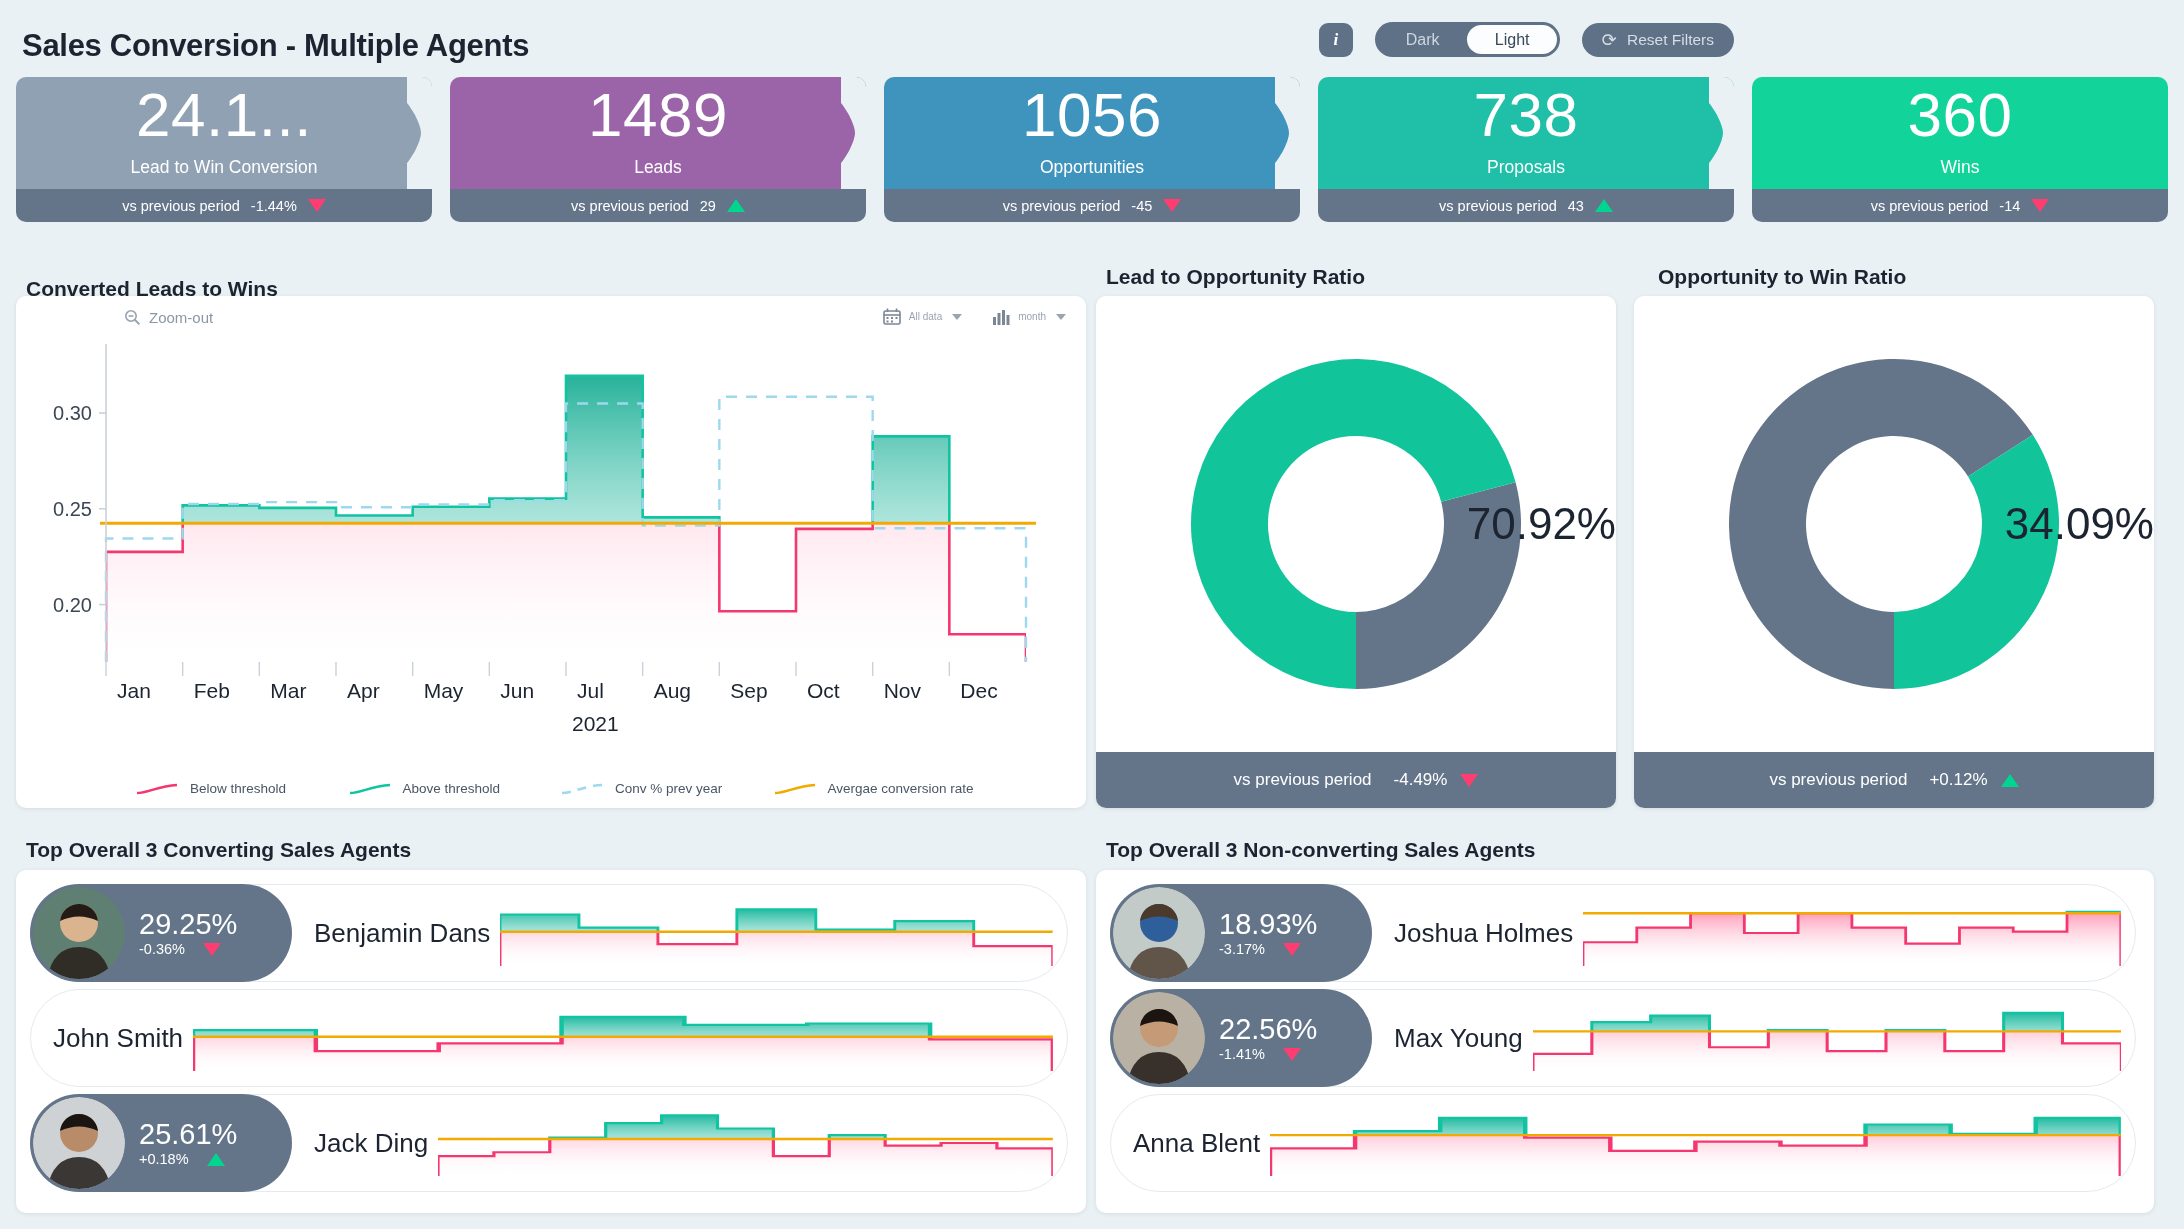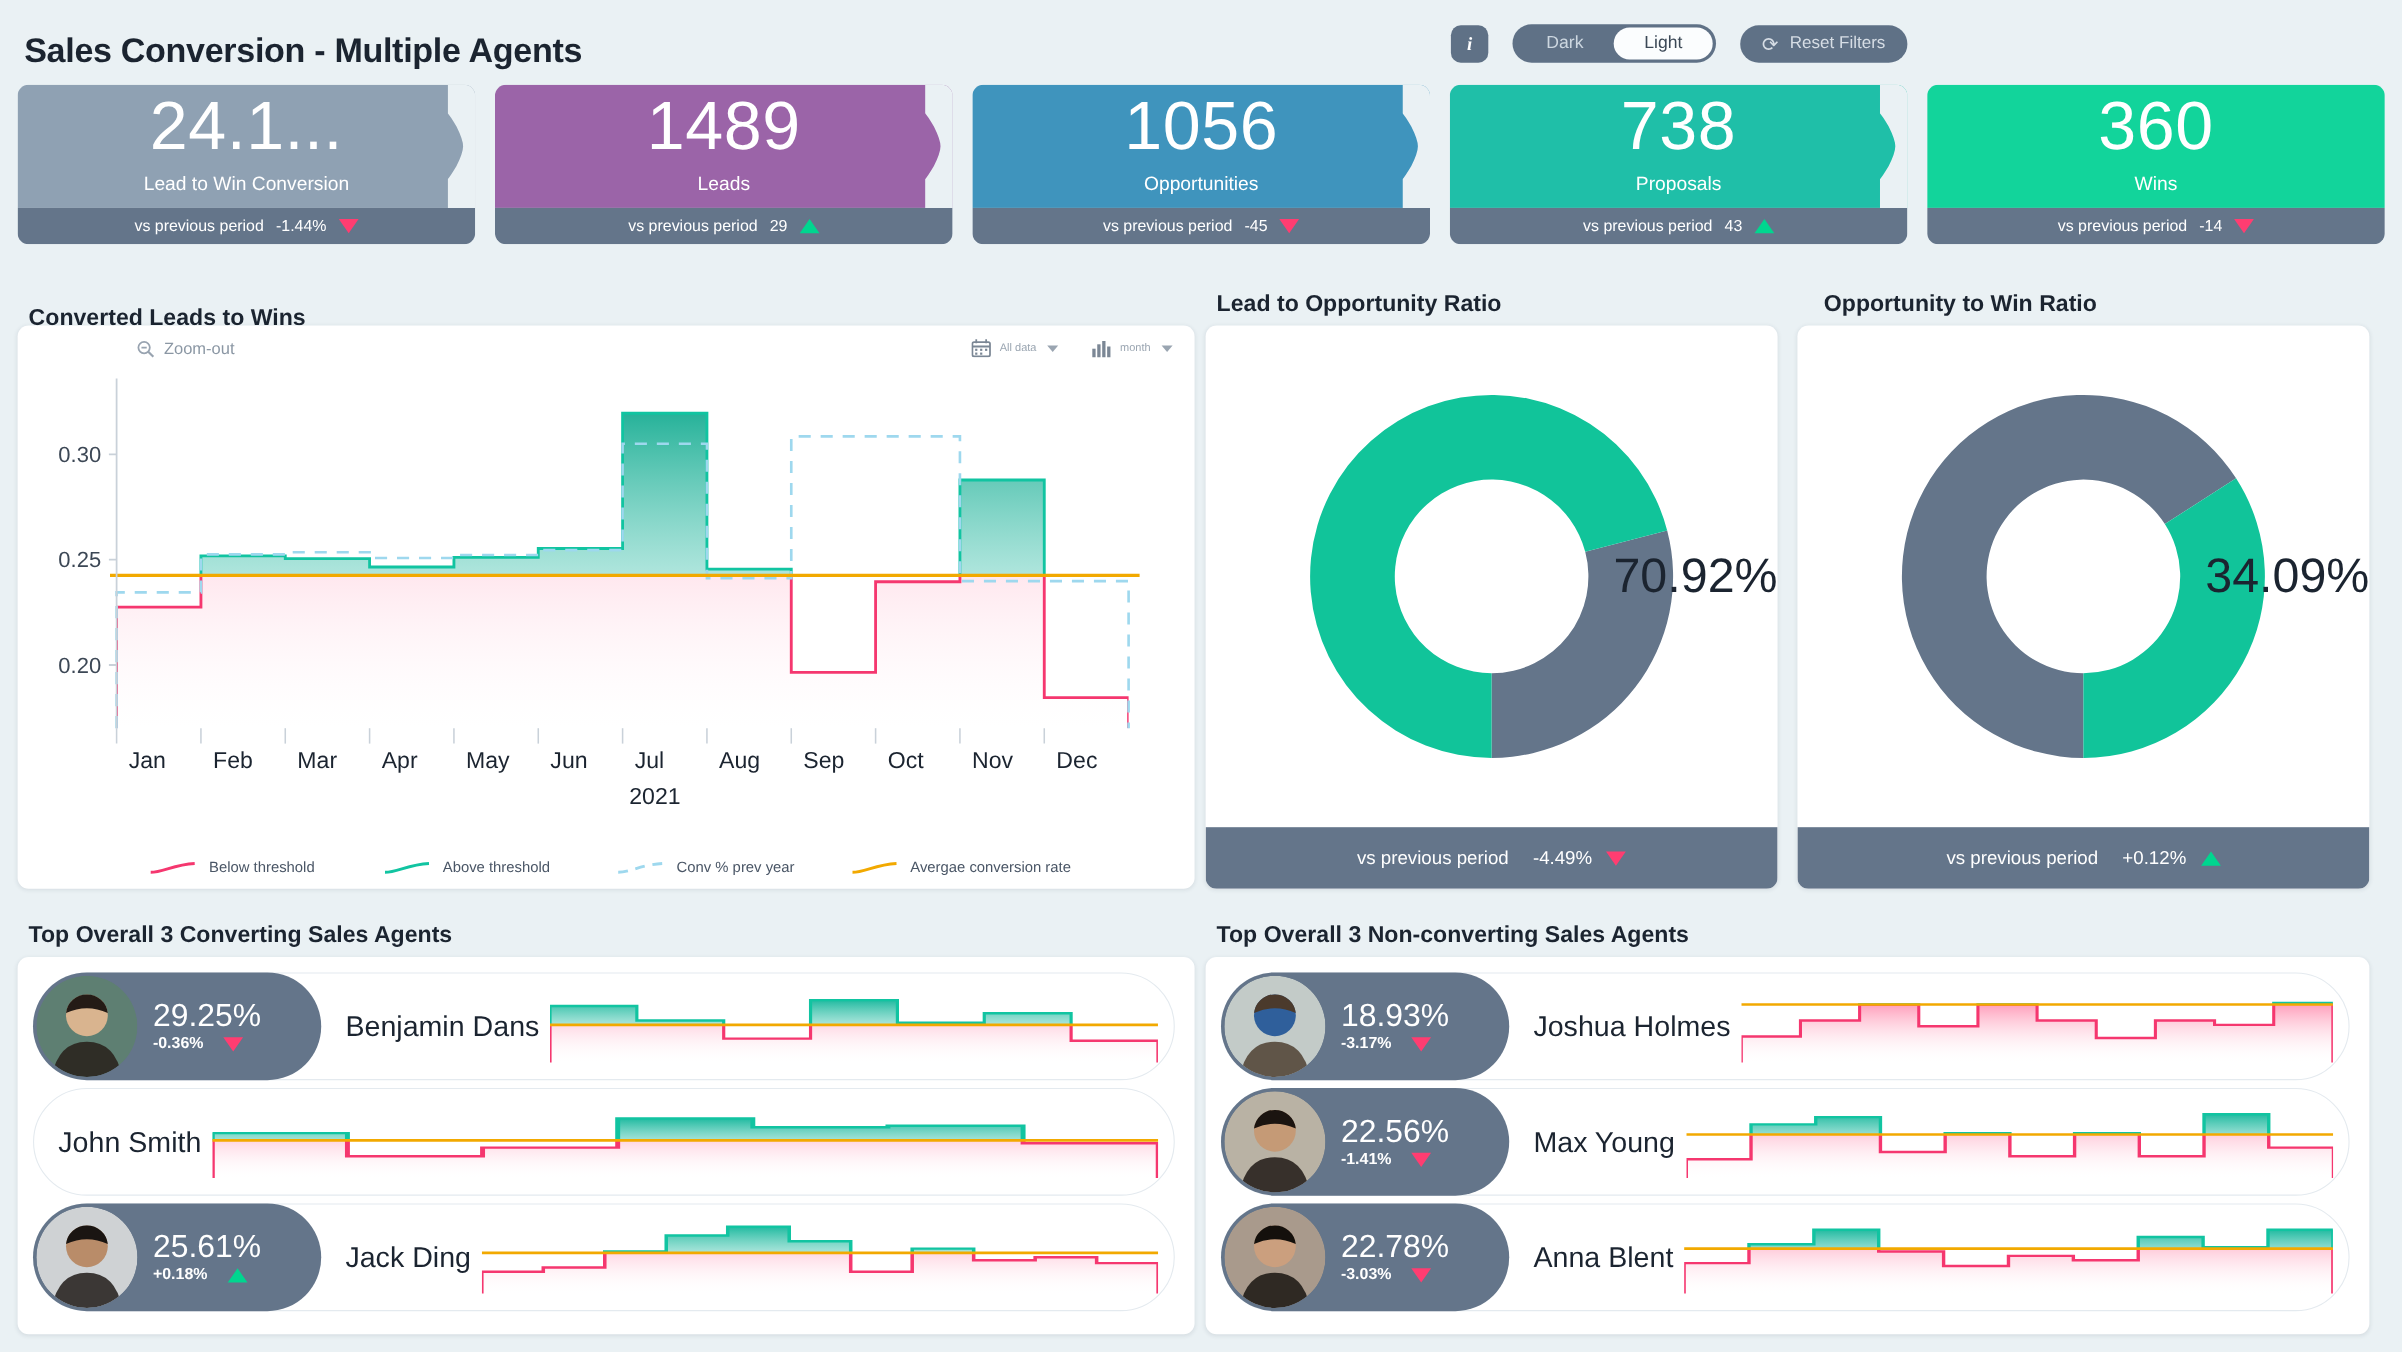--- a/index.html
+++ b/index.html
@@ -164,21 +164,21 @@
     margin-left: 3px; flex-shrink: 0; overflow: hidden;
     position: relative;
   }
   .avatar svg { display: block; }
   .pill-nums {
     display: flex; flex-direction: column; justify-content: space-between;
     padding: 0 22px 0 14px;
   }
   .pill-pct { font-size: 29px; color: #fff; line-height: 1.05; }
   .pill-sub { display: flex; align-items: center; gap: 18px; margin-top: 2px; }
-  .pill-delta { font-size: 14.5px; color: #fff; font-weight: bold; }
+  .pill-delta { font-size: 14.5px; color: #fff; }
   .tri-down-s { width:0;height:0;border-left:9px solid transparent;border-right:9px solid transparent;border-top:13px solid #ff3d71; }
   .tri-up-s   { width:0;height:0;border-left:9px solid transparent;border-right:9px solid transparent;border-bottom:13px solid #00d68f; }
   .agent-name {
     font-size: 26px; color: #1b2430; padding-left: 22px;
     white-space: nowrap; flex-shrink: 0;
   }
   .spark { flex: 1; height: 78px; margin-left: 10px; margin-right: 14px; }
   .spark svg { display: block; width: 100%; height: 100%; }
 </style>
 </head>
@@ -671,44 +671,20 @@
           </defs>
           <path d="M 0 72 L 0 54.84 L 21 54.84 L 21 54.84 L 42 54.84 L 42 23.160000000000004 L 63 23.160000000000004 L 63 23.160000000000004 L 84 23.160000000000004 L 84 16.560000000000002 L 105 16.560000000000002 L 105 16.560000000000002 L 126 16.560000000000002 L 126 48.24 L 147 48.24 L 147 48.24 L 168 48.24 L 168 31.08 L 189 31.08 L 189 31.08 L 210 31.08 L 210 52.2 L 231 52.2 L 231 52.2 L 252 52.2 L 252 31.08 L 273 31.08 L 273 31.08 L 294 31.08 L 294 52.2 L 315 52.2 L 315 52.2 L 336 52.2 L 336 13.920000000000002 L 357 13.920000000000002 L 357 13.920000000000002 L 378 13.920000000000002 L 378 44.28 L 399 44.28 L 399 44.28 L 420 44.28 L 420 72 Z" fill="url(#sgagents_nonconverting-1)" clip-path="url(#caagents_nonconverting-1)"></path>
           <path d="M 0 72 L 0 54.84 L 21 54.84 L 21 54.84 L 42 54.84 L 42 23.160000000000004 L 63 23.160000000000004 L 63 23.160000000000004 L 84 23.160000000000004 L 84 16.560000000000002 L 105 16.560000000000002 L 105 16.560000000000002 L 126 16.560000000000002 L 126 48.24 L 147 48.24 L 147 48.24 L 168 48.24 L 168 31.08 L 189 31.08 L 189 31.08 L 210 31.08 L 210 52.2 L 231 52.2 L 231 52.2 L 252 52.2 L 252 31.08 L 273 31.08 L 273 31.08 L 294 31.08 L 294 52.2 L 315 52.2 L 315 52.2 L 336 52.2 L 336 13.920000000000002 L 357 13.920000000000002 L 357 13.920000000000002 L 378 13.920000000000002 L 378 44.28 L 399 44.28 L 399 44.28 L 420 44.28 L 420 72 Z" fill="url(#spagents_nonconverting-1)" clip-path="url(#cbagents_nonconverting-1)"></path>
           <path d="M 0 72 L 0 54.84 L 21 54.84 L 21 54.84 L 42 54.84 L 42 23.160000000000004 L 63 23.160000000000004 L 63 23.160000000000004 L 84 23.160000000000004 L 84 16.560000000000002 L 105 16.560000000000002 L 105 16.560000000000002 L 126 16.560000000000002 L 126 48.24 L 147 48.24 L 147 48.24 L 168 48.24 L 168 31.08 L 189 31.08 L 189 31.08 L 210 31.08 L 210 52.2 L 231 52.2 L 231 52.2 L 252 52.2 L 252 31.08 L 273 31.08 L 273 31.08 L 294 31.08 L 294 52.2 L 315 52.2 L 315 52.2 L 336 52.2 L 336 13.920000000000002 L 357 13.920000000000002 L 357 13.920000000000002 L 378 13.920000000000002 L 378 44.28 L 399 44.28 L 399 44.28 L 420 44.28 L 420 72" fill="none" stroke="#11c4a1" stroke-width="2.2" clip-path="url(#caagents_nonconverting-1)"></path>
           <path d="M 0 72 L 0 54.84 L 21 54.84 L 21 54.84 L 42 54.84 L 42 23.160000000000004 L 63 23.160000000000004 L 63 23.160000000000004 L 84 23.160000000000004 L 84 16.560000000000002 L 105 16.560000000000002 L 105 16.560000000000002 L 126 16.560000000000002 L 126 48.24 L 147 48.24 L 147 48.24 L 168 48.24 L 168 31.08 L 189 31.08 L 189 31.08 L 210 31.08 L 210 52.2 L 231 52.2 L 231 52.2 L 252 52.2 L 252 31.08 L 273 31.08 L 273 31.08 L 294 31.08 L 294 52.2 L 315 52.2 L 315 52.2 L 336 52.2 L 336 13.920000000000002 L 357 13.920000000000002 L 357 13.920000000000002 L 378 13.920000000000002 L 378 44.28 L 399 44.28 L 399 44.28 L 420 44.28 L 420 72" fill="none" stroke="#f5376f" stroke-width="2.2" clip-path="url(#cbagents_nonconverting-1)"></path>
           <line x1="0" y1="32.4" x2="420" y2="32.4" stroke="#f2a900" stroke-width="2.4"></line>
         </svg>
       </div>
     </div>
     <div class="agent-row">
-      <div class="agent-pill">
-        <div class="avatar">
-          <svg width="92" height="92" viewBox="0 0 92 92">
-            <defs>
-              <clipPath id="cpagents_nonconverting-2">
-                <circle cx="46" cy="46" r="46"></circle>
-              </clipPath>
-            </defs>
-            <g clip-path="url(#cpagents_nonconverting-2)">
-              <rect width="92" height="92" fill="#a99a8c"></rect>
-              <circle cx="46" cy="36" r="19" fill="#cb9f7e"></circle>
-              <path d="M46 17 a19 19 0 0 1 19 17 q-19 -9 -38 0 a19 19 0 0 1 19 -17Z" fill="#14100c"></path>
-              <path d="M14 92 q6 -32 32 -32 q26 0 32 32 Z" fill="#14100c" opacity="0.82"></path>
-            </g>
-          </svg>
-        </div>
-        <div class="pill-nums">
-          <div class="pill-pct">22.78%</div>
-          <div class="pill-sub">
-            <span class="pill-delta">-3.03%</span>
-            <span class="tri-down-s"></span>
-          </div>
-        </div>
-      </div>
       <div class="agent-name">Anna Blent</div>
       <div class="spark">
         <svg viewBox="0 0 420 78" preserveAspectRatio="none">
           <defs>
             <linearGradient id="sgagents_nonconverting-2" x1="0" y1="0" x2="0" y2="1">
               <stop offset="0%" stop-color="#16b79c" stop-opacity="0.95"></stop>
               <stop offset="100%" stop-color="#ffffff" stop-opacity="0.05"></stop>
             </linearGradient>
             <linearGradient id="spagents_nonconverting-2" x1="0" y1="0" x2="0" y2="1">
               <stop offset="0%" stop-color="#ff8fb0" stop-opacity="0.9"></stop>

